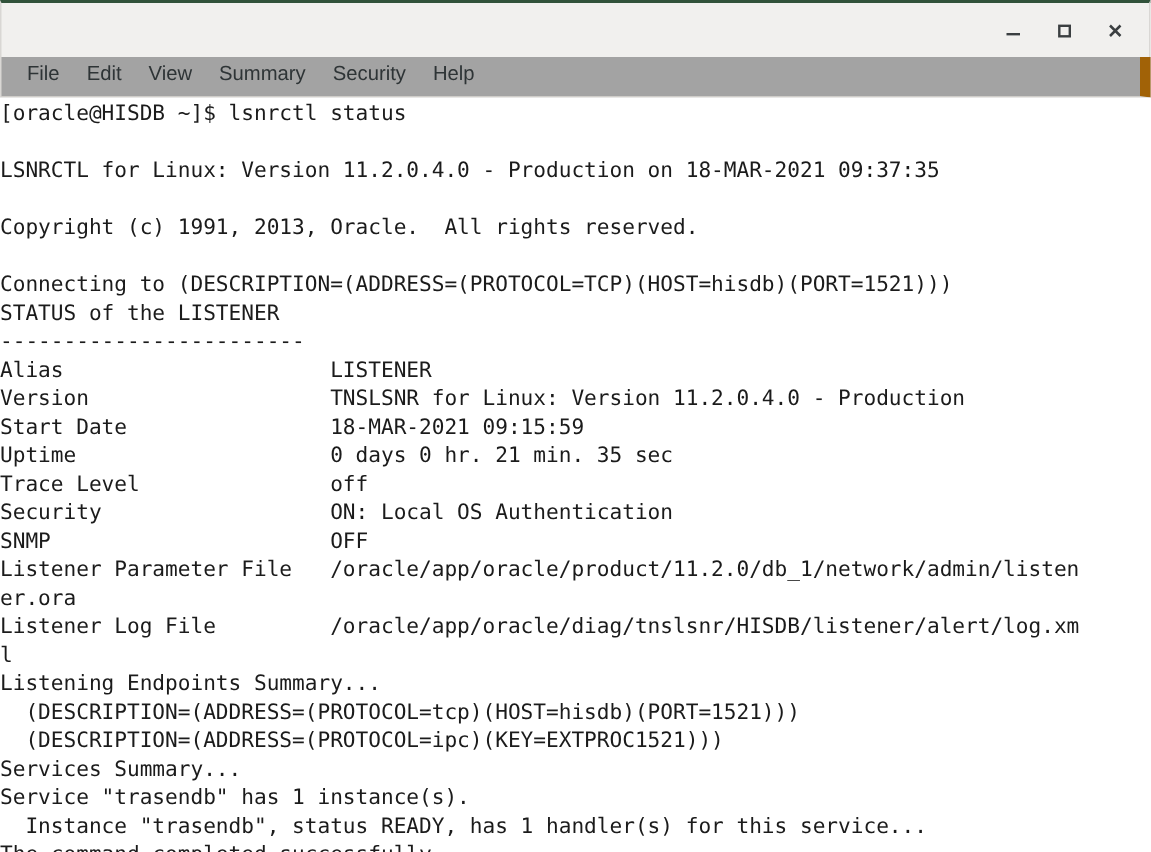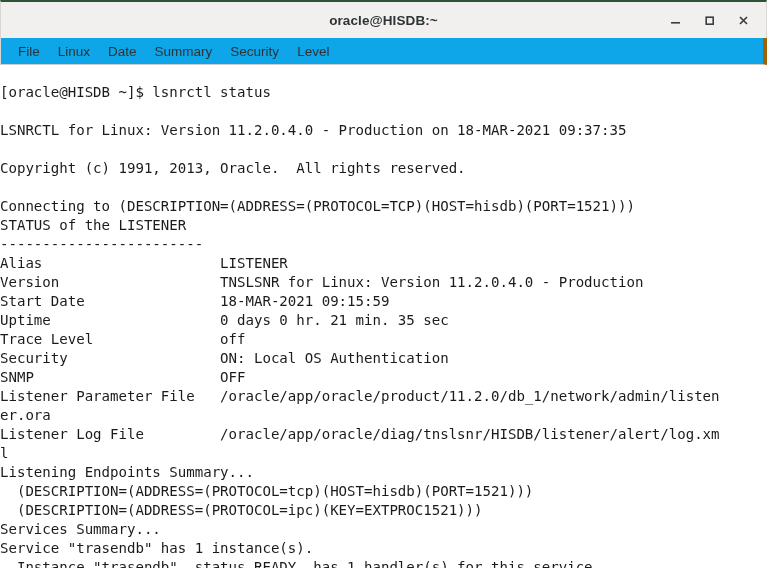--- a/index.html
+++ b/index.html
@@ -65,45 +65,43 @@
     justify-content: center;
     color: #3b3f41;
     cursor: default;
   }
   .wbtn svg { display: block; }
 
   
   #menubar {
     height: 27px;
     min-height: 27px;
-    background: #0ea5e9;
+    background: #a3a3a3;
     border-bottom: 1px solid #cfcdc9;
     border-left: 1px solid #d9d7d4;
-    border-right: 4px solid #a16207;
+    border-right: 7px solid #a16207;
     display: flex;
-    align-items: center;
     padding-left: 8px;
     box-sizing: border-box;
   }
   .menu-item {
     font-size: 13.5px;
     color: #2e3436;
     padding: 3px 9px;
     cursor: default;
     white-space: nowrap;
   }
 
   
   #terminal {
     flex: 1;
     background: #ffffff;
     overflow: hidden;
     padding: 0;
     position: relative;
-    margin-top: 16px;
   }
   #term-lines {
     font-family: "DejaVu Sans Mono", "Liberation Mono", monospace;
     font-size: 14.1px;
     line-height: 19px;
     color: #1b1b1b;
     white-space: pre;
     letter-spacing: -0.02px;
     padding-top: 2px;
     padding-left: 0px;
@@ -112,21 +110,20 @@
     height: 19px;
     white-space: pre;
   }
 </style>
 </head>
 <body>
 
 <div id="window">
 
   <div id="titlebar">
-    <div id="title-text">oracle@HISDB:~</div>
     <div id="window-controls">
       <div class="wbtn">
         <span>
           <svg width="13" height="13" viewBox="0 0 13 13">
             <rect x="2" y="8" width="9" height="1.6" fill="#3b3f41"></rect>
           </svg>
         </span>
       </div>
       <div class="wbtn">
         <span>
@@ -140,24 +137,24 @@
           <svg width="13" height="13" viewBox="0 0 13 13">
             <path d="M3 3 L10 10 M10 3 L3 10" stroke="#3b3f41" stroke-width="1.7" fill="none"></path>
           </svg>
         </span>
       </div>
     </div>
   </div>
 
   <div id="menubar">
     <div class="menu-item">File</div>
-    <div class="menu-item">Linux</div>
-    <div class="menu-item">Date</div>
+    <div class="menu-item">Edit</div>
+    <div class="menu-item">View</div>
     <div class="menu-item">Summary</div>
     <div class="menu-item">Security</div>
-    <div class="menu-item">Level</div>
+    <div class="menu-item">Help</div>
   </div>
 
   <div id="terminal">
     <div id="term-lines"><div class="tline">[oracle@HISDB ~]$ lsnrctl status</div><div class="tline"></div><div class="tline">LSNRCTL for Linux: Version 11.2.0.4.0 - Production on 18-MAR-2021 09:37:35</div><div class="tline"></div><div class="tline">Copyright (c) 1991, 2013, Oracle.  All rights reserved.</div><div class="tline"></div><div class="tline">Connecting to (DESCRIPTION=(ADDRESS=(PROTOCOL=TCP)(HOST=hisdb)(PORT=1521)))</div><div class="tline">STATUS of the LISTENER</div><div class="tline">------------------------</div><div class="tline">Alias                     LISTENER</div><div class="tline">Version                   TNSLSNR for Linux: Version 11.2.0.4.0 - Production</div><div class="tline">Start Date                18-MAR-2021 09:15:59</div><div class="tline">Uptime                    0 days 0 hr. 21 min. 35 sec</div><div class="tline">Trace Level               off</div><div class="tline">Security                  ON: Local OS Authentication</div><div class="tline">SNMP                      OFF</div><div class="tline">Listener Parameter File   /oracle/app/oracle/product/11.2.0/db_1/network/admin/listen</div><div class="tline">er.ora</div><div class="tline">Listener Log File         /oracle/app/oracle/diag/tnslsnr/HISDB/listener/alert/log.xm</div><div class="tline">l</div><div class="tline">Listening Endpoints Summary...</div><div class="tline">  (DESCRIPTION=(ADDRESS=(PROTOCOL=tcp)(HOST=hisdb)(PORT=1521)))</div><div class="tline">  (DESCRIPTION=(ADDRESS=(PROTOCOL=ipc)(KEY=EXTPROC1521)))</div><div class="tline">Services Summary...</div><div class="tline">Service "trasendb" has 1 instance(s).</div><div class="tline">  Instance "trasendb", status READY, has 1 handler(s) for this service...</div><div class="tline">The command completed successfully</div></div>
   </div>
 
 </div>
 
 </body></html>

